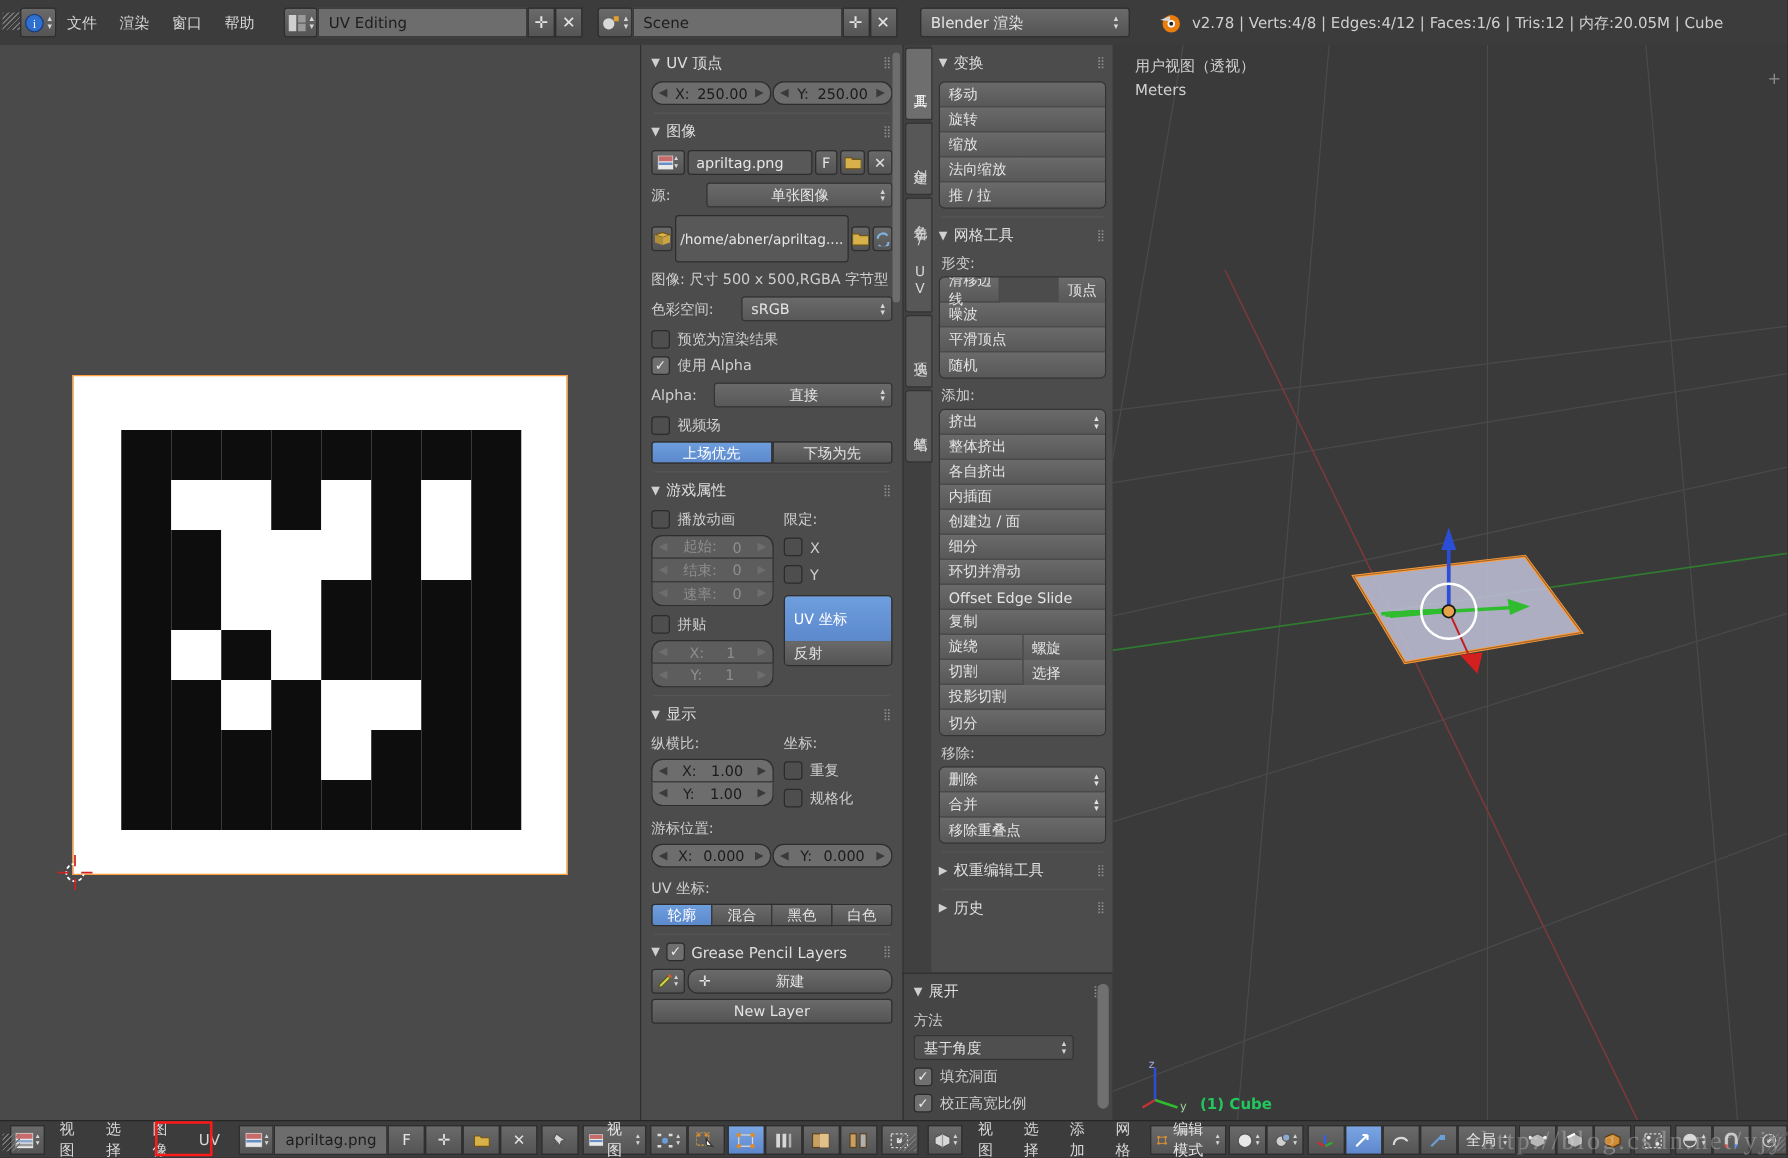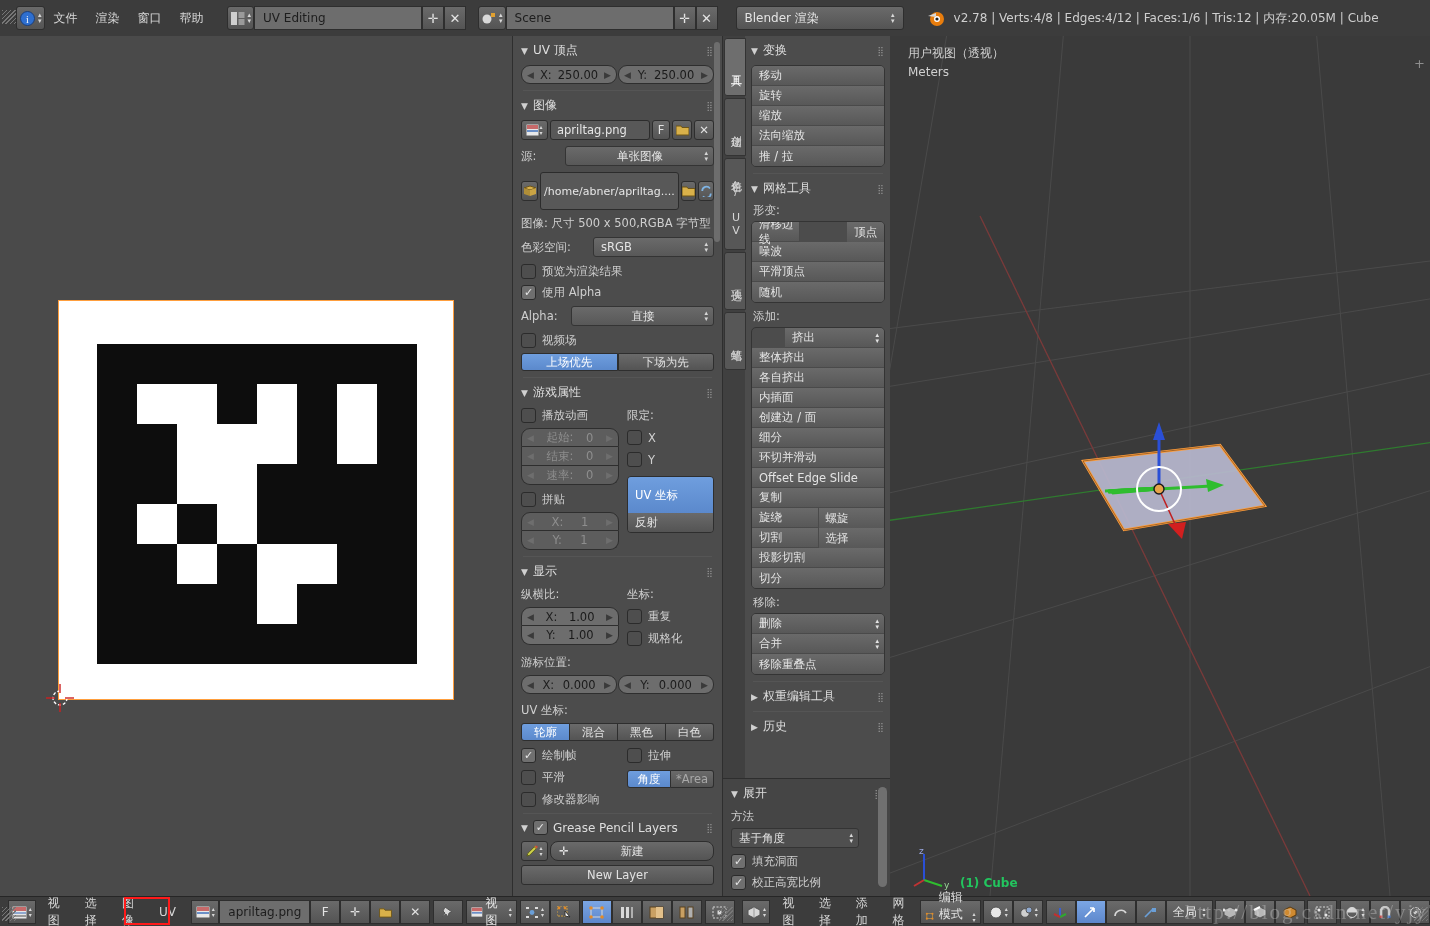--- a/index.html
+++ b/index.html
@@ -486,46 +486,20 @@
     </div>
 
     <div class="lbl-s" style="margin-top:9px;">UV 坐标:</div>
     <div class="row" style="margin-top:5px;gap:0;">
       <div class="btn sel" style="flex:1;border-radius:3px 0 0 3px;">轮廓</div>
       <div class="btn" style="flex:1;border-radius:0;border-left:none;">混合</div>
       <div class="btn" style="flex:1;border-radius:0;border-left:none;">黑色</div>
       <div class="btn" style="flex:1;border-radius:0 3px 3px 0;border-left:none;">白色</div>
     </div>
 
-    <div style="display:flex;gap:8px;margin-top:7px;">
-      <div style="width:98px;">
-        <div class="row">
-            <span class="chk on"></span>
-          <span class="lbl-s">绘制帧</span>
-          </div>
-        <div class="row" style="margin-top:7px;">
-            <span class="chk"></span>
-          <span class="lbl-s">平滑</span>
-          </div>
-        <div class="row" style="margin-top:7px;">
-            <span class="chk"></span>
-          <span class="lbl-s">修改器影响</span>
-          </div>
-      </div>
-      <div style="flex:1;">
-        <div class="row">
-            <span class="chk"></span>
-          <span class="lbl-s">拉伸</span>
-          </div>
-        <div class="row" style="margin-top:7px;gap:0;">
-          <div class="btn sel" style="flex:1;border-radius:3px 0 0 3px;">角度</div>
-          <div class="btn" style="flex:1;border-radius:0 3px 3px 0;border-left:none;color:#a8a8a8;">*Area</div>
-        </div>
-      </div>
-    </div>
 
     <div class="sep"></div>
 
     <div class="hdr">
       <span class="tri">▼</span>
       <span class="chk on"></span>
       <span>Grease Pencil Layers</span>
       <span class="grip">⣿</span>
     </div>
     <div class="row" style="margin-top:6px;gap:2px;">
@@ -585,21 +559,21 @@
           <div class="tbtn" style="flex:1.35;border-right:1px solid #4a4a4a;">滑移边线</div>
           <div class="tbtn" style="flex:1;">顶点</div>
         </div>
         <div class="tbtn">噪波</div>
         <div class="tbtn">平滑顶点</div>
         <div class="tbtn">随机</div>
       </div>
 
       <div class="grp-lbl">添加:</div>
       <div class="stack" style="border-radius:5px;">
-        <div class="tbtn" style="position:relative;margin-left:33px;">
+        <div class="tbtn" style="position:relative;">
           <span>挤出</span>
           <span class="sp" style="position:absolute;right:5px;display:flex;flex-direction:column;line-height:6px;font-size:7px;">▴<br>▾</span>
         </div>
         <div class="tbtn">整体挤出</div>
         <div class="tbtn">各自挤出</div>
         <div class="tbtn">内插面</div>
         <div class="tbtn">创建边 / 面</div>
         <div class="tbtn">细分</div>
         <div class="tbtn">环切并滑动</div>
         <div class="tbtn">Offset Edge Slide</div>
@@ -848,21 +822,21 @@
         <path d="M7 1l6 3v5l-6 3-6-3V4z" fill="#d8d8d8" stroke="#555"></path>
         <path d="M7 1v11" stroke="#999"></path>
       </svg>
       <span class="spin" style="font-size:6px;">▴<br>▾</span>
     </div>
     <div class="mi">视图</div>
     <div class="mi">选择</div>
     <div class="mi">添加</div>
     <div class="mi">网格</div>
     <div style="width:6px;"></div>
-    <div class="tbtn2" style="padding:0 4px;gap:4px;width:95px;justify-content:flex-start;align-items:flex-end;">
+    <div class="tbtn2" style="padding:0 4px;gap:4px;width:95px;justify-content:flex-start;">
       <svg width="15" height="13" viewBox="0 0 15 13">
         <rect x="3" y="2" width="9" height="8" fill="none" stroke="#d8a040"></rect>
         <circle cx="3" cy="2" r="1.7" fill="#e08a2a"></circle>
           <circle cx="12" cy="2" r="1.7" fill="#e08a2a"></circle>
         <circle cx="3" cy="10" r="1.7" fill="#e08a2a"></circle>
           <circle cx="12" cy="10" r="1.7" fill="#e08a2a"></circle>
       </svg>
       <span>编辑模式</span>
       <span class="spin" style="margin-left:auto;font-size:6px;">▴<br>▾</span>
     </div>

